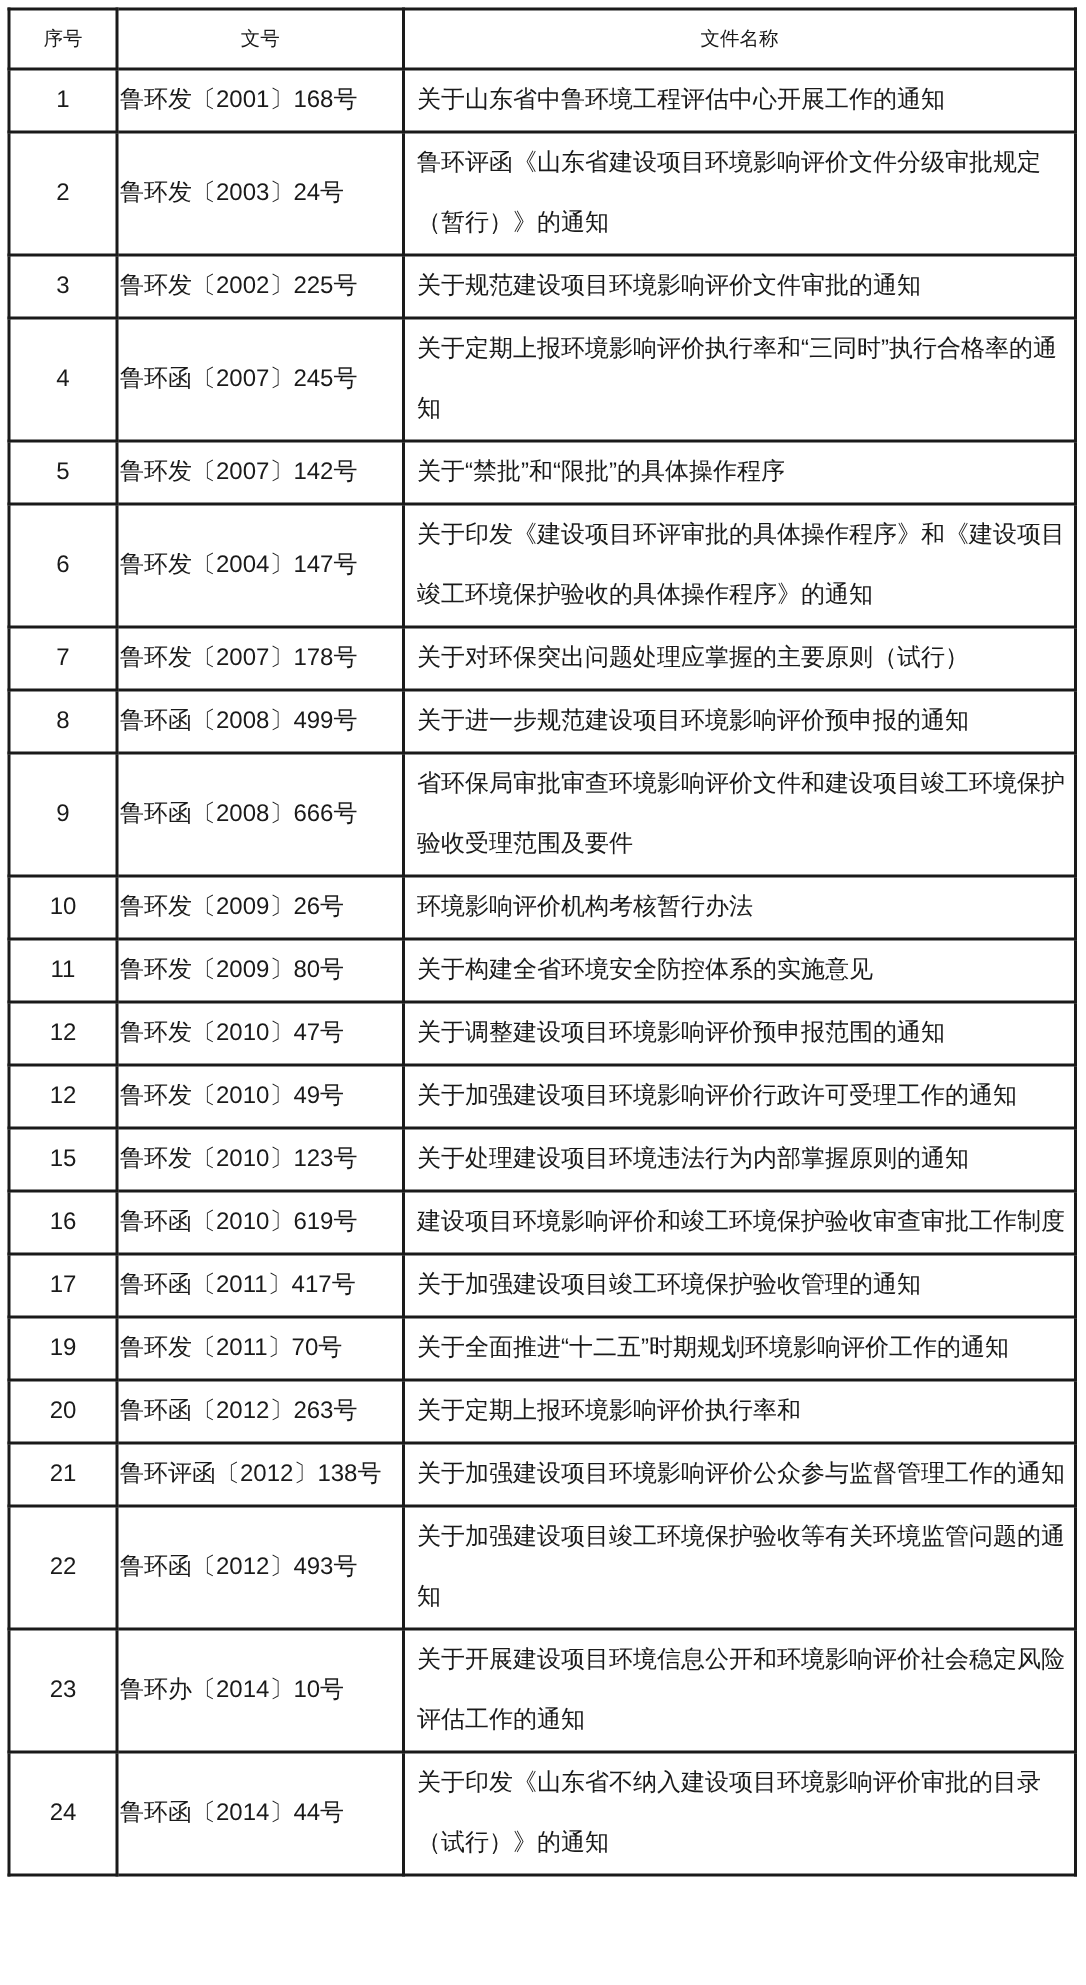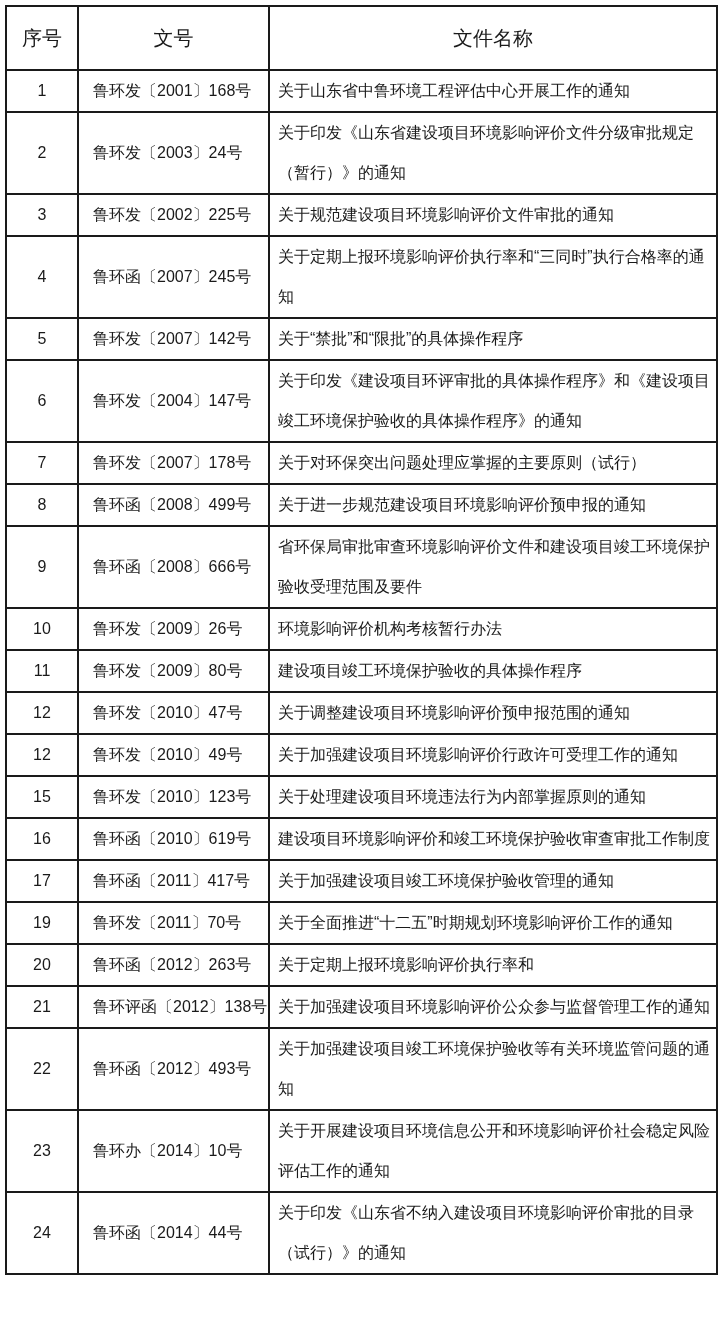--- a/index.html
+++ b/index.html
@@ -26,31 +26,31 @@
   }
   table.doc-table th,
   table.doc-table td {
     border: 2px solid #1a1a1a;
     vertical-align: middle;
     font-weight: normal;
   }
   table.doc-table th {
     height: 38px;
     text-align: center;
-    padding: 12px;
-    font-size: 20px;
+    padding: 0;
+    font-size: 13px;
   }
   td.cell-index {
     text-align: center;
     line-height: 40px;
     padding: 0;
   }
   td.cell-docno {
     line-height: 40px;
-    padding: 0 4px 0 14px;
+    padding: 0 4px 0 1px;
     white-space: nowrap;
     overflow: hidden;
   }
   td.cell-title {
     line-height: 40px;
     padding: 0 6px 0 8px;
   }
   col.col-index { width: 72px; }
   col.col-docno { width: 191px; }
   col.col-title { width: auto; }
@@ -74,21 +74,21 @@
     </thead>
     <tbody id="table-body">
         <tr>
           <td class="cell-index">1</td>
           <td class="cell-docno">鲁环发〔2001〕168号</td>
           <td class="cell-title">关于山东省中鲁环境工程评估中心开展工作的通知</td>
         </tr>
         <tr>
           <td class="cell-index">2</td>
           <td class="cell-docno">鲁环发〔2003〕24号</td>
-          <td class="cell-title">关于印发《山东省建设项目环境影响评价文件分级审批规定（暂行）》的通知</td>
+          <td class="cell-title">鲁环评函《山东省建设项目环境影响评价文件分级审批规定（暂行）》的通知</td>
         </tr>
         <tr>
           <td class="cell-index">3</td>
           <td class="cell-docno">鲁环发〔2002〕225号</td>
           <td class="cell-title">关于规范建设项目环境影响评价文件审批的通知</td>
         </tr>
         <tr>
           <td class="cell-index">4</td>
           <td class="cell-docno">鲁环函〔2007〕245号</td>
           <td class="cell-title">关于定期上报环境影响评价执行率和“三同时”执行合格率的通知</td>
@@ -119,21 +119,21 @@
           <td class="cell-title">省环保局审批审查环境影响评价文件和建设项目竣工环境保护验收受理范围及要件</td>
         </tr>
         <tr>
           <td class="cell-index">10</td>
           <td class="cell-docno">鲁环发〔2009〕26号</td>
           <td class="cell-title">环境影响评价机构考核暂行办法</td>
         </tr>
         <tr>
           <td class="cell-index">11</td>
           <td class="cell-docno">鲁环发〔2009〕80号</td>
-          <td class="cell-title">建设项目竣工环境保护验收的具体操作程序</td>
+          <td class="cell-title">关于构建全省环境安全防控体系的实施意见</td>
         </tr>
         <tr>
           <td class="cell-index">12</td>
           <td class="cell-docno">鲁环发〔2010〕47号</td>
           <td class="cell-title">关于调整建设项目环境影响评价预申报范围的通知</td>
         </tr>
         <tr>
           <td class="cell-index">12</td>
           <td class="cell-docno">鲁环发〔2010〕49号</td>
           <td class="cell-title">关于加强建设项目环境影响评价行政许可受理工作的通知</td>

